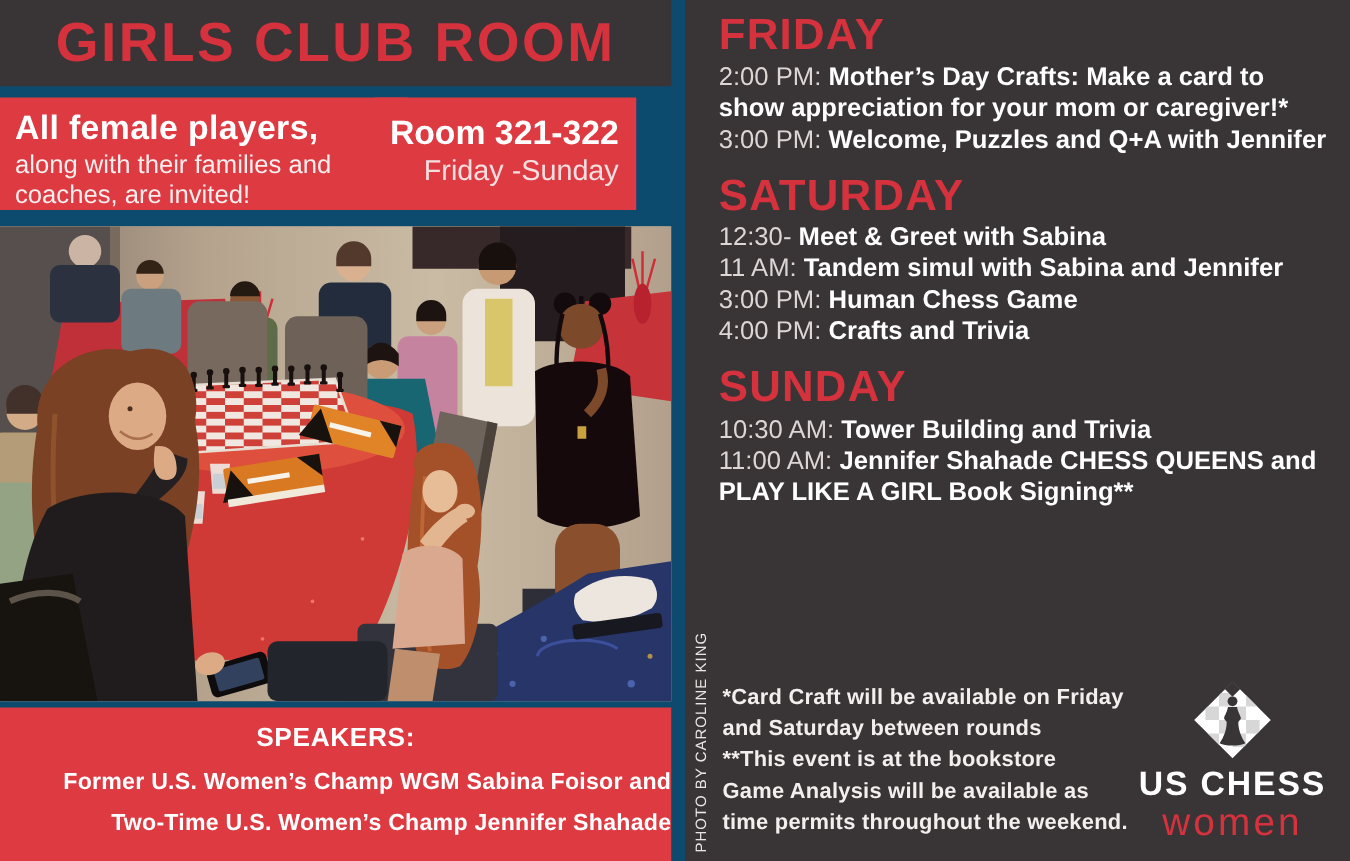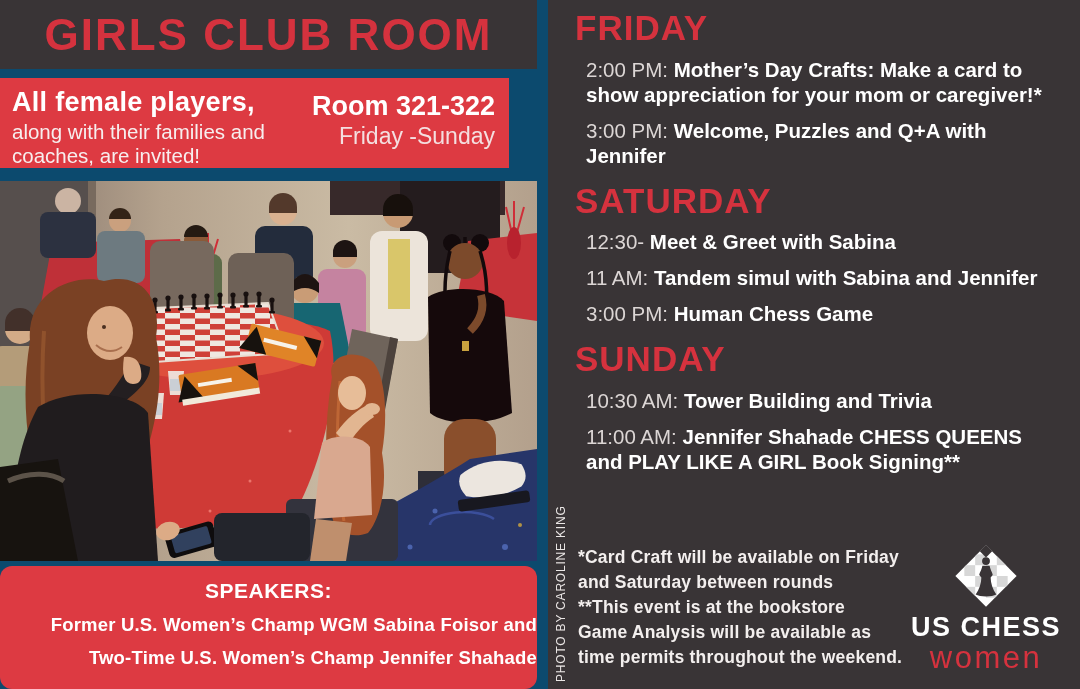--- a/index.html
+++ b/index.html
@@ -24,34 +24,34 @@
   .room-box{
     position:absolute;left:300px;top:78px;width:209px;height:90px;background:#dd3a42;
     color:#ffffff;text-align:right;padding:13px 14px 0 0;box-sizing:border-box;
   }
   .room-number{font-size:27px;font-weight:bold;white-space:nowrap;}
   .room-days{font-size:23px;color:#f4dfe0;margin-top:1px;white-space:nowrap;}
   .photo{
     position:absolute;left:0;top:181px;width:537px;height:380px;background:#b7a48e;overflow:hidden;
   }
   .speakers-bar{
-    position:absolute;left:0;top:566px;width:537px;height:123px;background:#dd3a42;color:#ffffff;border-radius:12px;
+    position:absolute;left:0;top:566px;width:537px;height:123px;background:#dd3a42;color:#ffffff;
   }
   .speakers-label{text-align:center;font-weight:bold;font-size:21px;padding-top:13px;letter-spacing:.5px;}
   .speakers-line{font-weight:bold;font-size:18.5px;margin:11px 0 0 20px;white-space:nowrap;letter-spacing:.2px;text-align:right;}
   
   .right-panel{
     position:absolute;left:548px;top:0;width:532px;height:689px;background:#393436;color:#ffffff;
   }
   .schedule{padding:10px 16px 0 27px;}
   .day-heading{
     color:#d5323e;font-size:35px;font-weight:bold;margin:0 0 3px 0;letter-spacing:1px;line-height:1.02;
   }
   .day-section{margin-bottom:15px;}
-  .event{font-size:20.5px;line-height:25px;margin:11px;}
+  .event{font-size:20.5px;line-height:25px;margin:0;}
   .event .time{color:#dcd6d5;font-weight:normal;}
   .event .desc{color:#ffffff;font-weight:bold;}
   .notes{
     position:absolute;left:30px;top:545px;width:340px;
     font-size:17.5px;font-weight:bold;line-height:25px;color:#f3efee;white-space:pre-line;letter-spacing:.2px;
   }
   .photo-credit{
     position:absolute;left:20px;bottom:7px;transform:rotate(-90deg);transform-origin:0 100%;
     font-size:12px;color:#eae6e5;letter-spacing:.8px;white-space:nowrap;
   }
@@ -278,20 +278,21 @@
         <h2 class="day-heading">FRIDAY</h2>
         <p class="event"><span class="time">2:00 PM:</span> <span class="desc">Mother’s Day Crafts: Make a card to show appreciation for your mom or caregiver!*</span></p>
         <p class="event"><span class="time">3:00 PM:</span> <span class="desc">Welcome, Puzzles and Q+A with Jennifer</span></p>
       </section>
 
       <section class="day-section">
         <h2 class="day-heading">SATURDAY</h2>
         <p class="event"><span class="time">12:30-</span> <span class="desc">Meet &amp; Greet with Sabina</span></p>
         <p class="event"><span class="time">11 AM:</span> <span class="desc">Tandem simul with Sabina and Jennifer</span></p>
         <p class="event"><span class="time">3:00 PM:</span> <span class="desc">Human Chess Game</span></p>
+        <p class="event"><span class="time">4:00 PM:</span> <span class="desc">Crafts and Trivia</span></p>
       </section>
 
       <section class="day-section">
         <h2 class="day-heading">SUNDAY</h2>
         <p class="event"><span class="time">10:30 AM:</span> <span class="desc">Tower Building and Trivia</span></p>
         <p class="event"><span class="time">11:00 AM:</span> <span class="desc">Jennifer Shahade CHESS QUEENS and PLAY LIKE A GIRL Book Signing**</span></p>
       </section>
 
     </div>
 

